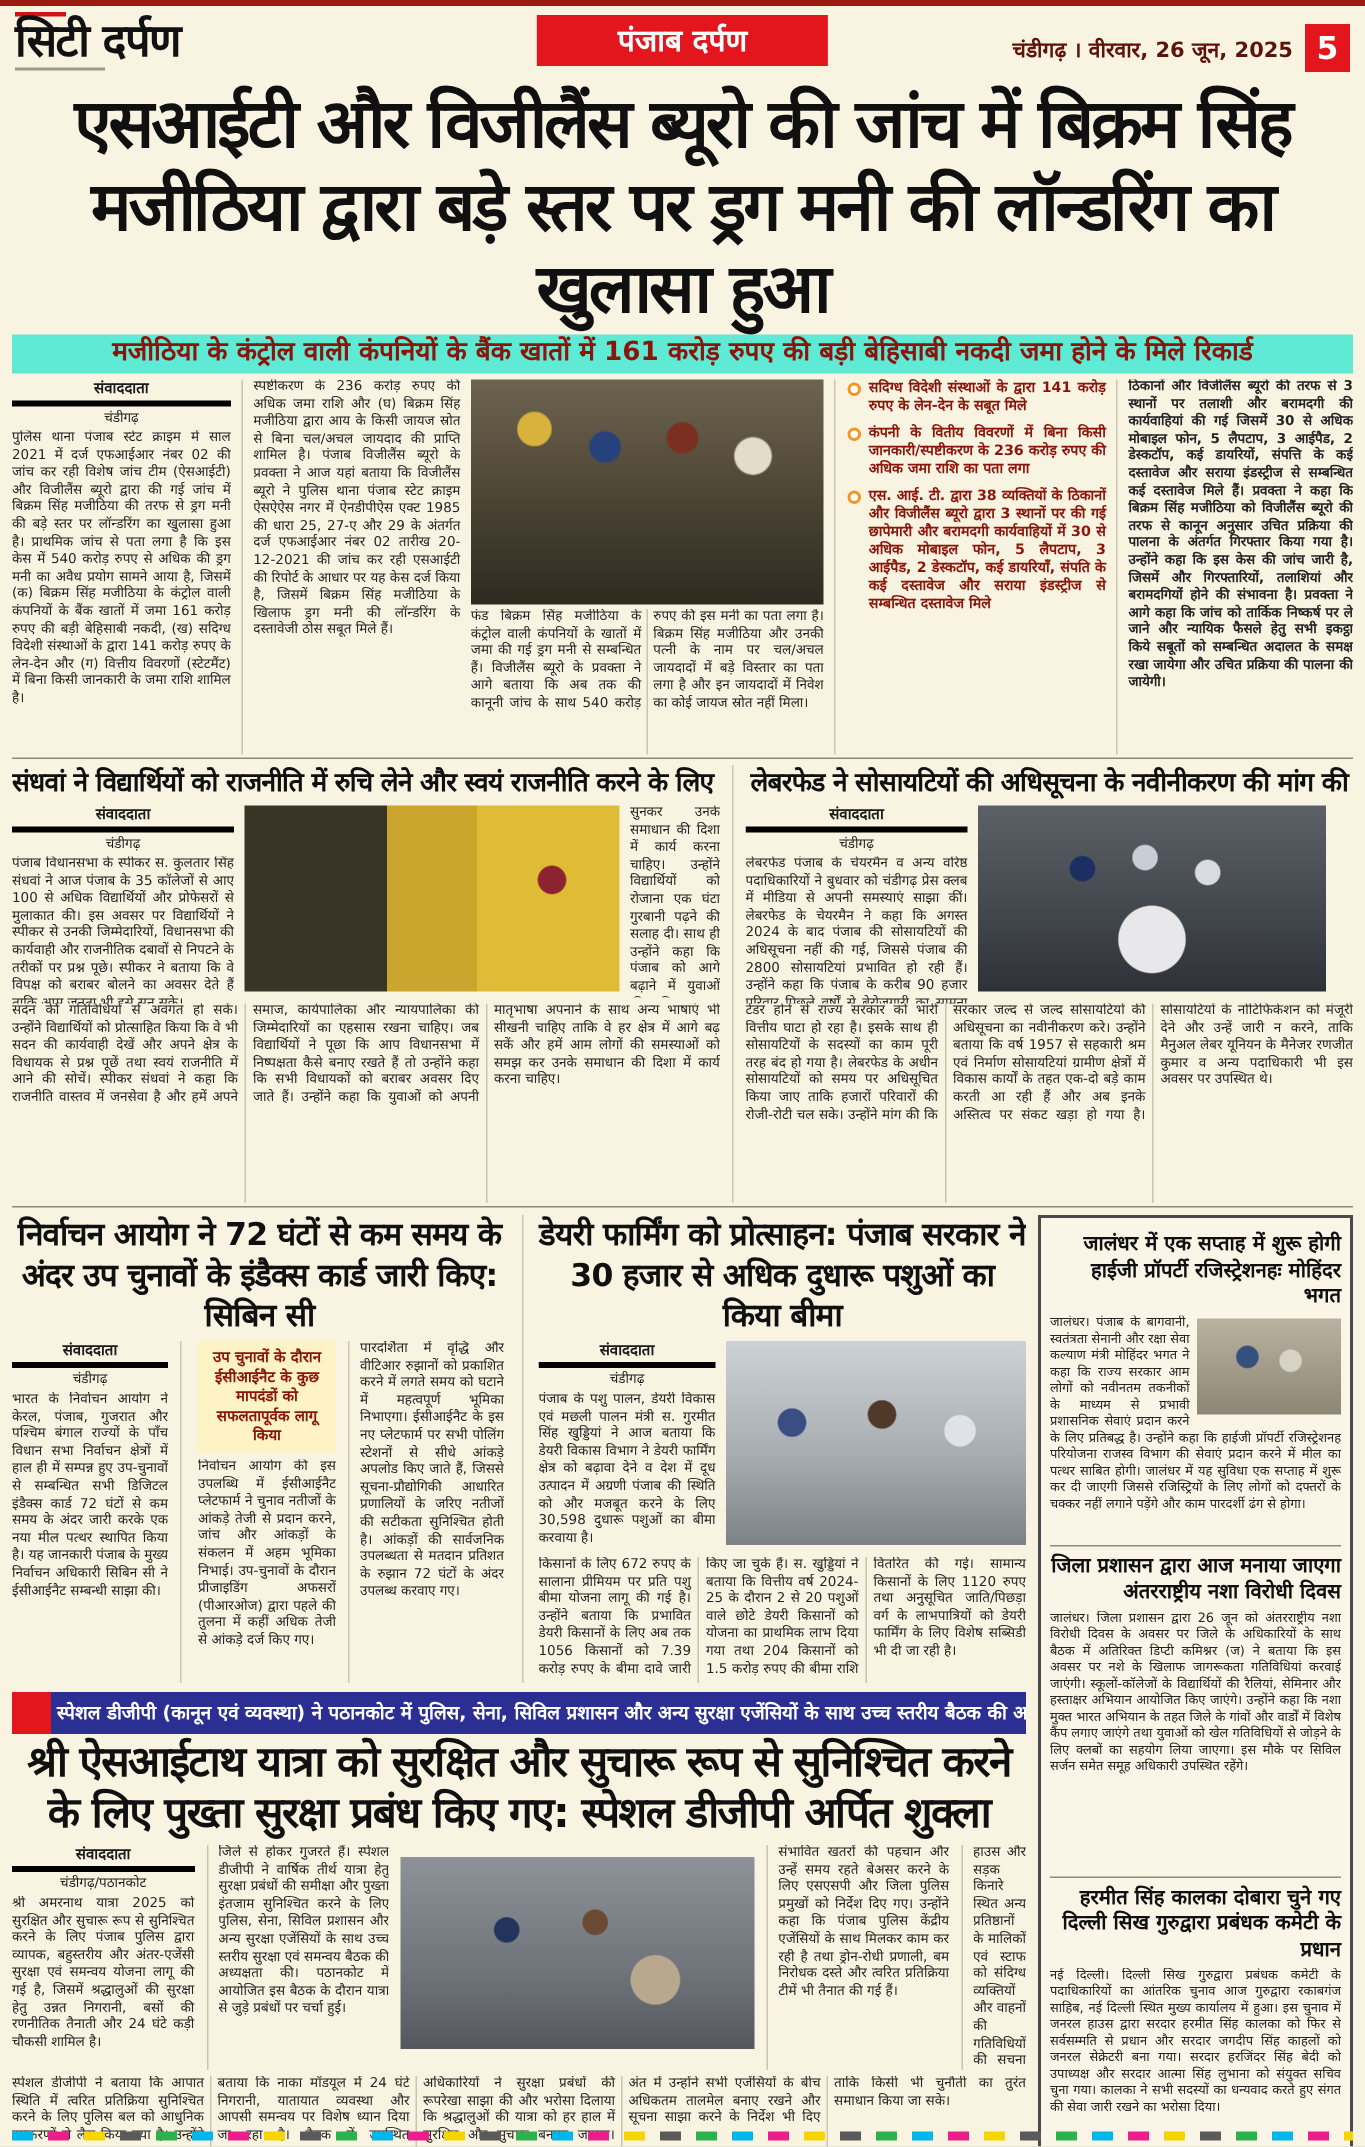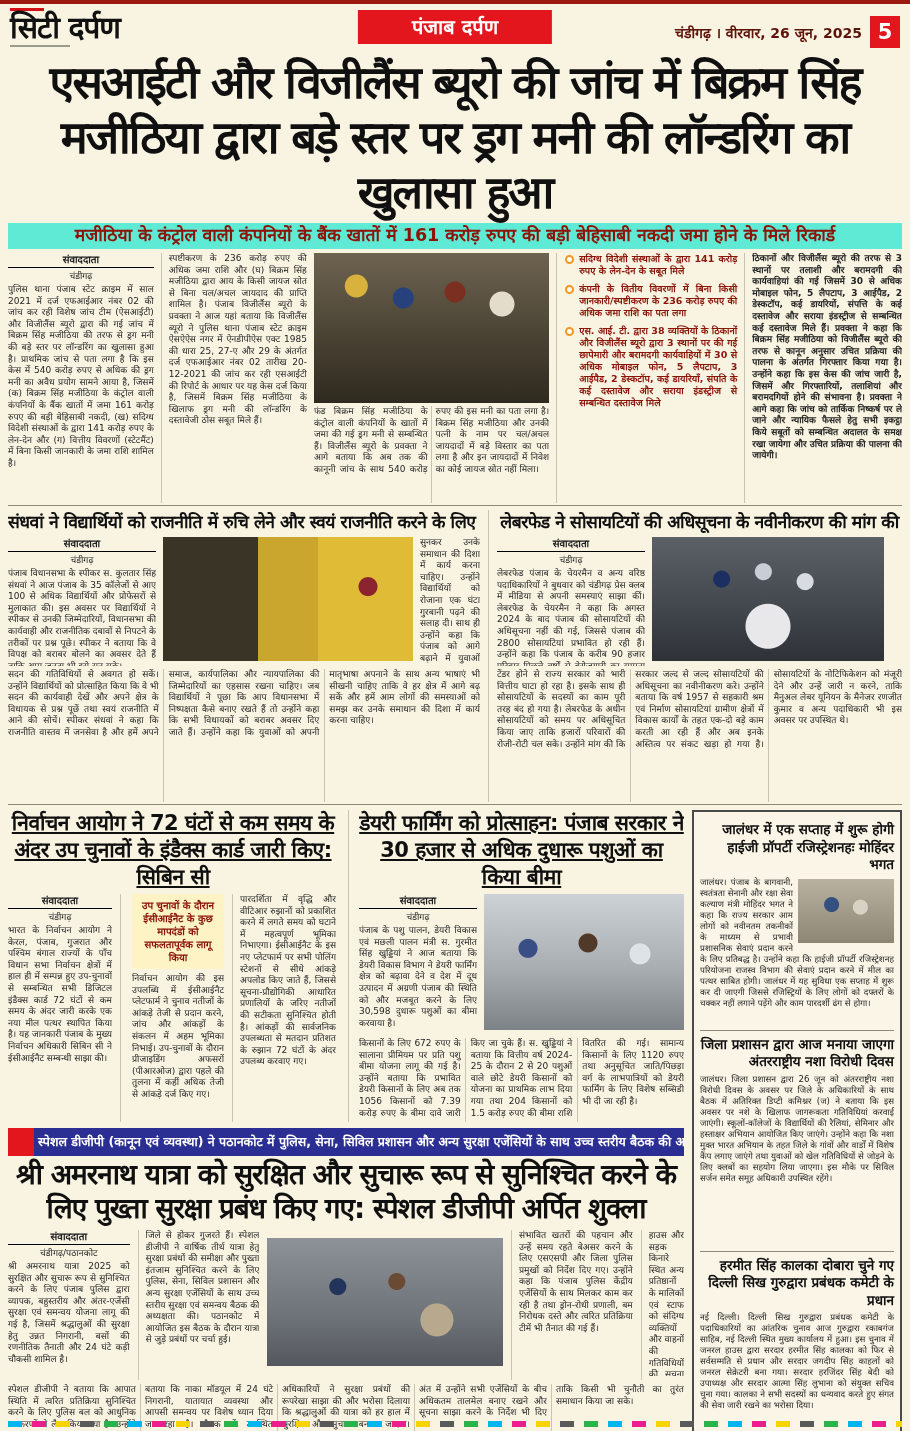--- a/index.html
+++ b/index.html
@@ -31,21 +31,21 @@
     text-align:center; font-weight:bold; font-size:45px; line-height:55px;
     letter-spacing:-2px; color:#101010; padding:1px 6px 3px 6px;
     transform-origin:center; 
   }
   .lead-subhead {
     margin:0 8px; background:#5eead4; color:#8c150a; font-weight:bold;
     text-align:center; font-size:17.5px; line-height:25px; height:26px; overflow:hidden;
   }
   
   .byline { text-align:center; font-weight:bold; font-size:10px; line-height:13px;
-    border-bottom:1px solid #000000; margin-bottom:2px; padding-bottom:1px; }
+    border-bottom:4px solid #000000; margin-bottom:2px; padding-bottom:1px; }
   .place { text-align:center; font-size:9px; line-height:12px; margin-bottom:2px; }
   .col { font-size:9px; line-height:11.6px; text-align:justify; overflow:hidden; color:#242424; }
   .vline { border-left:1px solid #c9c4b2; }
   .hrule { border-top:1px solid #8f8a78; margin:2px 8px; }
   
   .story-row { display:flex; gap:7px; padding:4px 8px 0 8px; height:254px; }
   .story-row .c1 { width:150px; }
   .story-row .c2 { width:150px; padding-left:7px; }
   .midwrap { width:242px; display:flex; flex-direction:column; gap:3px; }
   .photo { position:relative; overflow:hidden; }
@@ -89,21 +89,21 @@
   }
   .botcols { margin-top:4px; column-count:3; column-gap:10px; column-rule:1px solid #c9c4b2; height:142px; }
   .botcols2 { margin-top:4px; column-count:3; column-gap:10px; column-rule:1px solid #c9c4b2; height:142px; }
   
   .lower { display:flex; gap:8px; padding:3px 8px 0 8px; height:678px; }
   .main-left { width:676px; }
   .sec3 { display:flex; gap:10px; height:312px; }
   .election { width:330px; }
   .dairy { flex:1; }
   .art-headline2 { font-weight:bold; color:#101010; text-align:center; letter-spacing:-0.5px;
-    font-size:21px; line-height:27px; margin-bottom:3px;text-decoration:underline; }
+    font-size:21px; line-height:27px; margin-bottom:3px; }
   .elect-body { display:flex; gap:8px; height:244px; }
   .elect-body .ecol { width:104px; }
   .yellow-box { background:#fdf3c5; color:#8c150a; font-weight:bold; font-size:10px;
     line-height:13px; text-align:center; padding:5px 4px; margin-bottom:4px; }
   .dairy-top { display:flex; gap:7px; height:140px; }
   .dairy-top .tcol { width:118px; }
   .dairy-photo { flex:1; height:136px;
     background:
       radial-gradient(circle at 22% 40%, #3a4e86 0 9px, rgba(0,0,0,0) 10px),
       radial-gradient(circle at 52% 36%, #51392a 0 9px, rgba(0,0,0,0) 10px),
@@ -275,21 +275,21 @@
           </div>
           <div class="dairy-bot col">किसानों के लिए 672 रुपए के सालाना प्रीमियम पर प्रति पशु बीमा योजना लागू की गई है। उन्होंने बताया कि प्रभावित डेयरी किसानों के लिए अब तक 1056 किसानों को 7.39 करोड़ रुपए के बीमा दावे जारी किए जा चुके हैं। स. खुड्डियां ने बताया कि वित्तीय वर्ष 2024-25 के दौरान 2 से 20 पशुओं वाले छोटे डेयरी किसानों को योजना का प्राथमिक लाभ दिया गया तथा 204 किसानों को 1.5 करोड़ रुपए की बीमा राशि वितरित की गई। सामान्य किसानों के लिए 1120 रुपए तथा अनुसूचित जाति/पिछड़ा वर्ग के लाभपात्रियों को डेयरी फार्मिंग के लिए विशेष सब्सिडी भी दी जा रही है।</div>
         </div>
       </div>
 
       <div class="dgp">
         <div class="dgp-strip">
           <div class="redblk"></div>
           <div class="striptxt">स्पेशल डीजीपी (कानून एवं व्यवस्था) ने पठानकोट में पुलिस, सेना, सिविल प्रशासन और अन्य सुरक्षा एजेंसियों के साथ उच्च स्तरीय बैठक की अध्यक्षता</div>
         </div>
-        <div class="dgp-headline">श्री अमरनाथ यात्रा को सुरक्षित और सुचारू रूप से सुनिश्चित करने के लिए पुख्ता सुरक्षा प्रबंध किए गए: स्पेशल डीजीपी अर्पित शुक्ला</div>
+        <div class="dgp-headline">श्री ऐसआईटाथ यात्रा को सुरक्षित और सुचारू रूप से सुनिश्चित करने के लिए पुख्ता सुरक्षा प्रबंध किए गए: स्पेशल डीजीपी अर्पित शुक्ला</div>
         <div class="dgp-body">
           <div class="dcol">
             <div class="byline">संवाददाता</div>
             <div class="place">चंडीगढ़/पठानकोट</div>
             <div class="col" style="height:118px">श्री अमरनाथ यात्रा 2025 को सुरक्षित और सुचारू रूप से सुनिश्चित करने के लिए पंजाब पुलिस द्वारा व्यापक, बहुस्तरीय और अंतर-एजेंसी सुरक्षा एवं समन्वय योजना लागू की गई है, जिसमें श्रद्धालुओं की सुरक्षा हेतु उन्नत निगरानी, बसों की रणनीतिक तैनाती और 24 घंटे कड़ी चौकसी शामिल है।</div>
           </div>
           <div class="dcol vline" style="padding-left:7px">
             <div class="col" style="height:146px">जिले से होकर गुजरते हैं। स्पेशल डीजीपी ने वार्षिक तीर्थ यात्रा हेतु सुरक्षा प्रबंधों की समीक्षा और पुख्ता इंतजाम सुनिश्चित करने के लिए पुलिस, सेना, सिविल प्रशासन और अन्य सुरक्षा एजेंसियों के साथ उच्च स्तरीय सुरक्षा एवं समन्वय बैठक की अध्यक्षता की। पठानकोट में आयोजित इस बैठक के दौरान यात्रा से जुड़े प्रबंधों पर चर्चा हुई।</div>
           </div>
           <div class="photo dgp-photo"></div>

